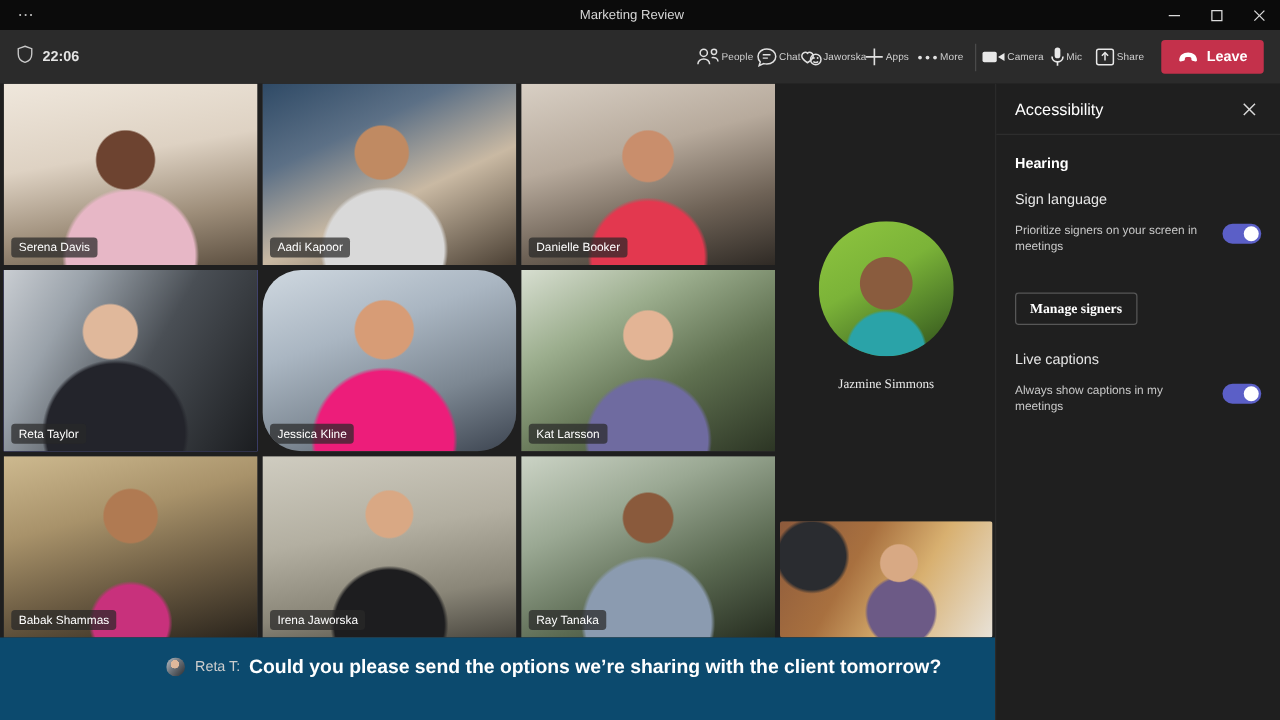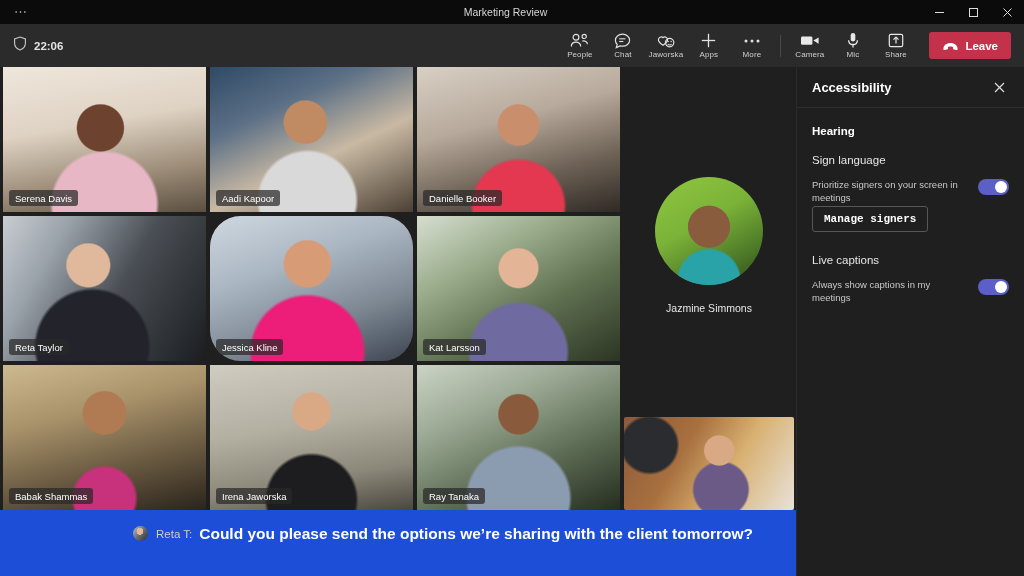--- a/index.html
+++ b/index.html
@@ -35,21 +35,21 @@
   
   .header {
     position: absolute; left: 0; top: 24px; width: 1024px; height: 43px;
     background: #2b2b2b; display: flex; align-items: center;
   }
   .hdr-left { display: flex; align-items: center; gap: 7px; padding-left: 13px; }
   .hdr-left .timer { color: #e4e4e4; font-size: 11.5px; font-weight: 600; }
   .hdr-spacer { flex: 1; }
   .toolbar { display: flex; align-items: center; height: 43px; }
   .tool {
-    width: 43px; height: 43px; display: flex; flex-direction: column;
+    width: 43px; height: 43px; display: flex; flex-direction: row;
     align-items: center; justify-content: center; gap: 1px; cursor: pointer;
   }
   .tool .glyph { height: 17px; display: flex; align-items: center; justify-content: center; }
   .tool .lbl { color: #cfcfcf; font-size: 8px; letter-spacing: .1px; }
   .tb-divider { width: 1px; height: 22px; background: #4a4a4a; margin: 0 7px; }
   .leave-btn {
     display: flex; align-items: center; gap: 6px;
     height: 27px; padding: 0 13px; margin: 0 13px 0 12px;
     background: #c4314b; border-radius: 3px; cursor: pointer;
   }
@@ -69,69 +69,69 @@
   .tile.active { outline: 2px solid #5b5fc7; outline-offset: -2px; }
 
   
   .avatar-tile {
     position: absolute; display: flex; flex-direction: column;
     align-items: center; justify-content: center;
   }
   .avatar-circle {
     width: 108px; height: 108px; border-radius: 50%; overflow: hidden; position: relative;
   }
-  .avatar-name { color: #e8e8e8; font-size: 10.5px; margin-top: 17px; }
+  .avatar-name { color: #e8e8e8; font-size: 10.5px; margin-top: 17px; font-family: Liberation Serif, serif; }
 
   
   .selfview { position: absolute; overflow: hidden; border-radius: 2px; background: #2c2c2c; }
 
   
   .captions {
     position: absolute; left: 0; top: 510px; width: 796px; height: 66px;
-    background: #1d4ed8; display: flex; align-items: flex-start;
+    background: #0c4a6e; display: flex; align-items: flex-start;
     padding: 12px 40px 0 133px;
   }
   .cap-avatar {
     width: 15px; height: 15px; border-radius: 50%; overflow: hidden;
     position: relative; flex: 0 0 auto; margin-top: 4px;
   }
   .cap-speaker { color: #cdcdcd; font-size: 11.5px; margin: 0 7px 0 8px; line-height: 24px; flex: 0 0 auto; }
   .cap-text { color: #fff; font-size: 15.5px; font-weight: 600; line-height: 24px; }
 
   
   .panel {
     position: absolute; right: 0; top: 67px; width: 228px; height: 509px;
     background: #1f1f1f; border-left: 1px solid #2a2a2a;
   }
   .panel-head {
     height: 41px; display: flex; align-items: center; justify-content: space-between;
     padding: 0 13px 0 15px; border-bottom: 1px solid #2d2d2d;
   }
-  .panel-title { color: #fff; font-size: 13px; font-weight: 700; }
+  .panel-title { color: #fff; font-size: 13px; font-weight: 400; }
   .panel-close {
     width: 24px; height: 24px; display: flex; align-items: center; justify-content: center;
     color: #dadada; cursor: pointer; border-radius: 3px;
   }
   .panel-body { padding: 17px 15px 0 15px; }
   .sec-title { color: #fff; font-size: 11.5px; font-weight: 700; margin-bottom: 17px; }
   .grp-title { color: #e6e6e6; font-size: 11.5px; margin-bottom: 12px; }
   .setting-row { display: flex; align-items: flex-start; justify-content: space-between; gap: 10px; }
   .setting-label { color: #c9c9c9; font-size: 9.5px; line-height: 13px; max-width: 150px; }
   .toggle {
     flex: 0 0 auto; width: 31px; height: 16px; border-radius: 9px;
     background: #5b5fc7; position: relative; cursor: pointer; margin-top: 1px;
   }
   .toggle .knob {
     position: absolute; top: 2px; right: 2px; width: 12px; height: 12px;
     border-radius: 50%; background: #fff;
   }
   .ghost-btn {
-    display: inline-block; margin-top: 2px;
+    display: inline-block; margin-top: 30px;
     border: 1px solid #575757; border-radius: 3px; background: transparent;
-    color: #fff; font-size: 11px; font-weight: 600; font-family: Liberation Mono, monospace;
+    color: #fff; font-size: 11px; font-weight: 600; font-family: Liberation Serif, serif;
     padding: 6px 11px; cursor: pointer;
   }
   .spacer-22 { height: 22px; }
 </style>
 </head>
 <body>
 
 <div class="app">
 
   <div class="titlebar">

